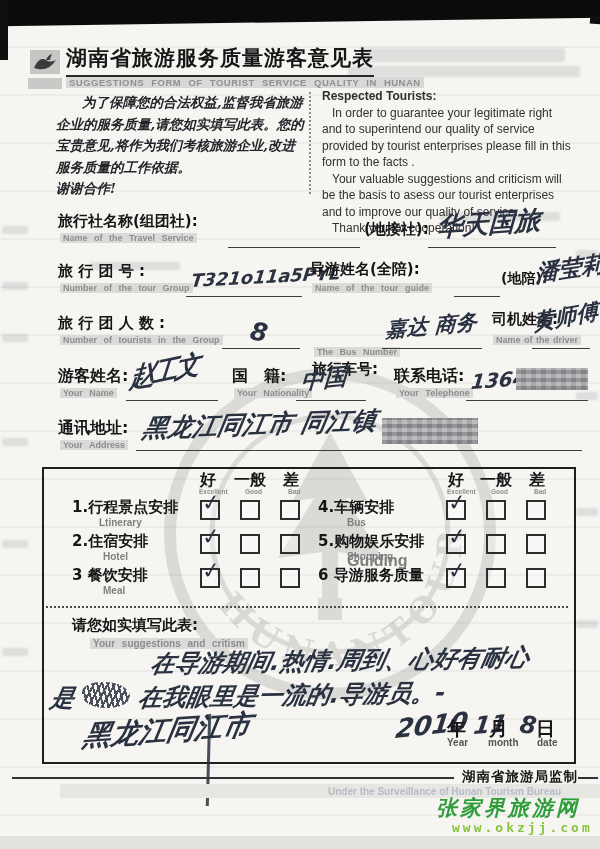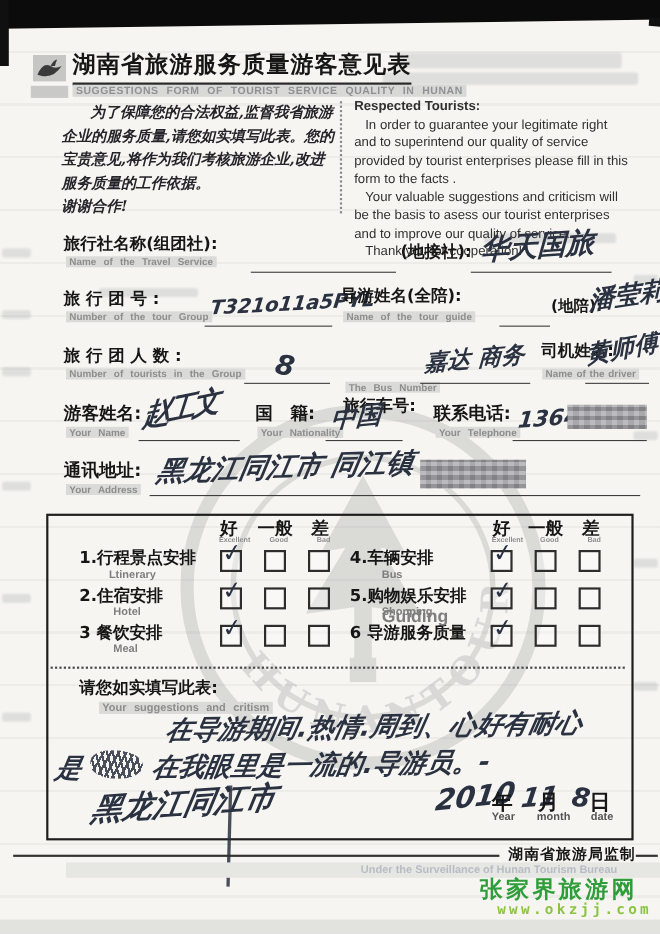--- a/index.html
+++ b/index.html
@@ -25,21 +25,21 @@
         repeating-linear-gradient(90deg,#b9b9bb 0 5px,#8f8f93 5px 10px);
       filter:blur(0.5px);}
   .ink-blob{position:absolute;background:
         repeating-linear-gradient(75deg,#2a3140 0 2px,transparent 2px 5px),
         repeating-linear-gradient(-60deg,#2a3140 0 2px,transparent 2px 6px);
         opacity:.85;border-radius:40% 55% 45% 50%;}
   .intro-zh{font-family:"DejaVu Serif","Liberation Serif",serif;font-style:italic;font-weight:bold;
         font-size:13.5px;line-height:1.6;color:#24242a;}
   .intro-en{font-size:12px;line-height:1.38;color:#303030;}
   .intro-en p{margin:0;text-indent:10px;}
-  .site-green{font-family:"DejaVu Serif","Liberation Serif",serif;font-weight:bold;
+  .site-green{font-family:"DejaVu Serif","Liberation Serif",serif;font-weight:bold;font-style:italic;
         color:#2f9e3a;letter-spacing:3px;}
   .site-url{font-family:"DejaVu Sans Mono","Liberation Mono",monospace;font-weight:bold;
         color:#8ac441;letter-spacing:3px;}
 </style>
 </head>
 <body>
 
 <div class="page">
   <div class="texture"></div>
 

